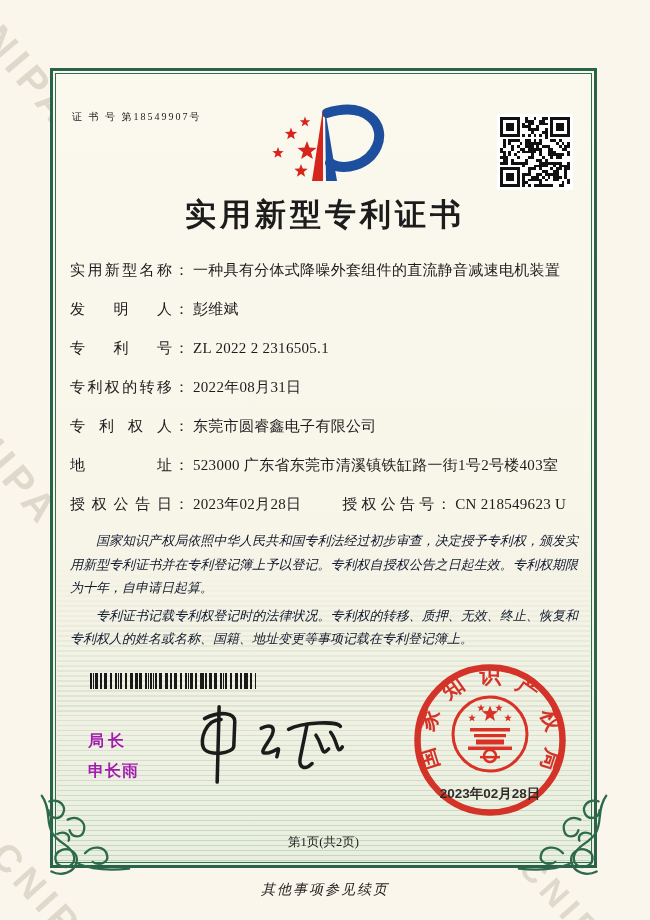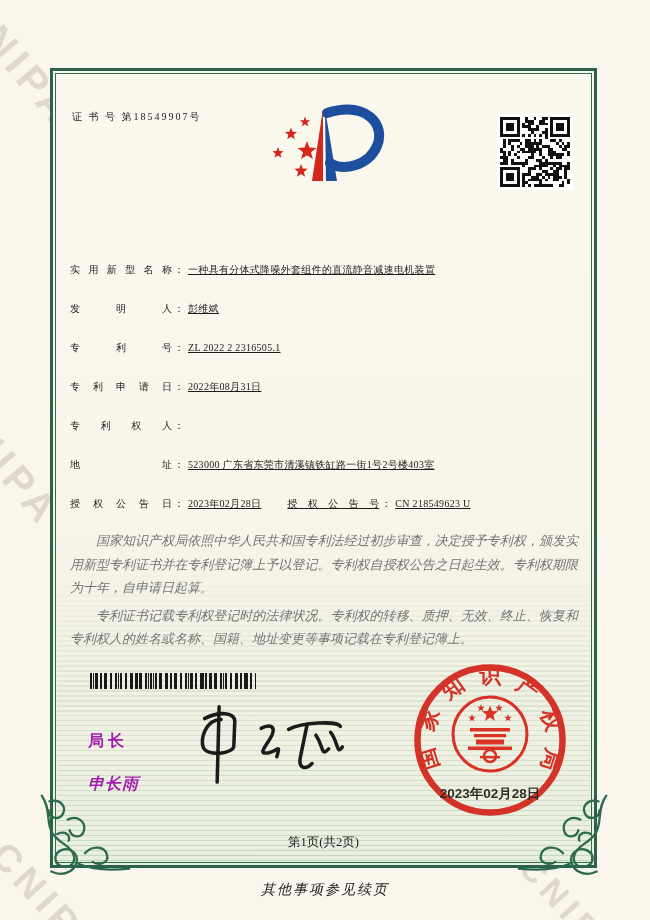--- a/index.html
+++ b/index.html
@@ -18,41 +18,41 @@
      -webkit-mask-image:linear-gradient(180deg,transparent 0 62%,rgba(0,0,0,.55) 82%,#000 100%);
      mask-image:linear-gradient(180deg,transparent 0 62%,rgba(0,0,0,.55) 82%,#000 100%);}
   .content{position:absolute;inset:0;z-index:3;}
   
   .cert-no{position:absolute;left:72px;top:110px;font-size:10px;letter-spacing:2px;}
   .logo{position:absolute;left:272px;top:103px;width:125px;height:85px;}
   .qr{position:absolute;left:497px;top:114px;width:70px;height:70px;background:#fff;padding:3px;}
   .title{position:absolute;left:0;top:194px;width:100%;text-align:center;font-size:31px;
          font-weight:bold;letter-spacing:4px;}
   
-  .fields{position:absolute;left:70px;top:260px;width:512px;font-size:10px;}
+  .fields{position:absolute;left:70px;top:260px;width:512px;font-size:15px;}
   .frow{display:flex;line-height:20px;margin-bottom:19px;white-space:nowrap;}
   .flabel{display:inline-block;width:102px;text-align:justify;text-align-last:justify;}
   .fcolon{display:inline-block;margin:0 4px 0 2px;}
-  .fvalue{letter-spacing:.3px;text-decoration:underline;}
-  .flabel2{display:inline-block;width:92px;margin-left:26px;text-align:justify;text-align-last:justify;text-decoration:underline;}
+  .fvalue{letter-spacing:.3px;}
+  .flabel2{display:inline-block;width:92px;margin-left:41px;text-align:justify;text-align-last:justify;}
   
   .paras{position:absolute;left:70px;top:529px;width:508px;font-size:13px;line-height:23.5px;
-         font-style:italic;text-align:justify;color:#737373;}
+         font-style:italic;text-align:justify;color:#0f172a;}
   .paras p{margin:0 0 4px 0;text-indent:2em;}
   
   .barcode{position:absolute;left:90px;top:673px;width:166px;height:16px;
      background-image:
        repeating-linear-gradient(90deg,#191919 0 2px,transparent 2px 5px),
        repeating-linear-gradient(90deg,#191919 0 1px,transparent 1px 7px),
        repeating-linear-gradient(90deg,transparent 0 3px,#191919 3px 4px,transparent 4px 11px);}
   
   .officer{position:absolute;left:88px;top:731px;font-family:"Liberation Sans","DejaVu Sans",sans-serif;
            font-size:16px;font-weight:bold;color:#a21caf;}
   .officer .o-title{letter-spacing:4px;}
-  .officer .o-name{margin-top:22px;letter-spacing:1px;font-style:italic;}
+  .officer .o-name{margin-top:9px;letter-spacing:1px;}
   .signature{position:absolute;left:190px;top:699px;width:158px;height:88px;}
   
   .seal{position:absolute;left:410px;top:660px;width:160px;height:160px;opacity:.93;}
   
   .page-info{position:absolute;left:50px;top:834px;width:547px;text-align:center;font-size:12.5px;}
   .note{position:absolute;left:0;top:881px;width:100%;text-align:center;font-size:14px;
         font-style:italic;letter-spacing:2px;}
   .orn{position:absolute;width:96px;height:90px;z-index:4;}
   .orn-left{left:36px;top:790px;}
   .orn-right{left:516px;top:790px;transform:scaleX(-1);}
@@ -110,45 +110,47 @@
       <polygon fill="#d6251c" points="33.00,13.50 34.36,17.13 38.23,17.30 35.20,19.71 36.23,23.45 33.00,21.31 29.77,23.45 30.80,19.71 27.77,17.30 31.64,17.13"></polygon>
       <polygon fill="#d6251c" points="19.00,24.50 20.60,28.79 25.18,28.99 21.60,31.84 22.82,36.26 19.00,33.73 15.18,36.26 16.40,31.84 12.82,28.99 17.40,28.79"></polygon>
       <polygon fill="#d6251c" points="6.00,44.00 7.48,47.96 11.71,48.15 8.40,50.78 9.53,54.85 6.00,52.52 2.47,54.85 3.60,50.78 0.29,48.15 4.52,47.96"></polygon>
       <polygon fill="#d6251c" points="29.00,61.00 30.73,65.62 35.66,65.84 31.80,68.91 33.11,73.66 29.00,70.94 24.89,73.66 26.20,68.91 22.34,65.84 27.27,65.62"></polygon>
     </svg>
 
     <svg class="qr" viewBox="0 0 25 25" shape-rendering="crispEdges">
       <path id="qr-pattern" fill="#111" fill-rule="evenodd" d="M0 0h7v7h-7z M1 1h5v5h-5z M2 2h3v3h-3z M18 0h7v7h-7z M19 1h5v5h-5z M20 2h3v3h-3z M0 18h7v7h-7z M1 19h5v5h-5z M2 20h3v3h-3z M9 0h1v1h-1zM12 0h1v1h-1zM15 0h1v1h-1zM16 0h1v1h-1zM9 1h1v1h-1zM10 1h1v1h-1zM11 1h1v1h-1zM14 1h1v1h-1zM15 1h1v1h-1zM8 2h1v1h-1zM10 2h1v1h-1zM11 2h1v1h-1zM14 2h1v1h-1zM15 2h1v1h-1zM16 2h1v1h-1zM8 3h1v1h-1zM9 3h1v1h-1zM10 3h1v1h-1zM13 3h1v1h-1zM10 4h1v1h-1zM11 4h1v1h-1zM12 4h1v1h-1zM13 4h1v1h-1zM16 4h1v1h-1zM11 5h1v1h-1zM15 5h1v1h-1zM16 5h1v1h-1zM8 6h1v1h-1zM10 6h1v1h-1zM12 6h1v1h-1zM14 6h1v1h-1zM16 6h1v1h-1zM16 7h1v1h-1zM1 8h1v1h-1zM3 8h1v1h-1zM4 8h1v1h-1zM5 8h1v1h-1zM6 8h1v1h-1zM9 8h1v1h-1zM10 8h1v1h-1zM12 8h1v1h-1zM14 8h1v1h-1zM18 8h1v1h-1zM19 8h1v1h-1zM21 8h1v1h-1zM1 9h1v1h-1zM3 9h1v1h-1zM7 9h1v1h-1zM9 9h1v1h-1zM10 9h1v1h-1zM11 9h1v1h-1zM12 9h1v1h-1zM13 9h1v1h-1zM14 9h1v1h-1zM20 9h1v1h-1zM22 9h1v1h-1zM24 9h1v1h-1zM1 10h1v1h-1zM4 10h1v1h-1zM6 10h1v1h-1zM9 10h1v1h-1zM10 10h1v1h-1zM11 10h1v1h-1zM13 10h1v1h-1zM15 10h1v1h-1zM16 10h1v1h-1zM17 10h1v1h-1zM21 10h1v1h-1zM23 10h1v1h-1zM24 10h1v1h-1zM0 11h1v1h-1zM4 11h1v1h-1zM7 11h1v1h-1zM8 11h1v1h-1zM10 11h1v1h-1zM11 11h1v1h-1zM12 11h1v1h-1zM13 11h1v1h-1zM14 11h1v1h-1zM17 11h1v1h-1zM18 11h1v1h-1zM22 11h1v1h-1zM23 11h1v1h-1zM0 12h1v1h-1zM1 12h1v1h-1zM3 12h1v1h-1zM6 12h1v1h-1zM8 12h1v1h-1zM9 12h1v1h-1zM10 12h1v1h-1zM11 12h1v1h-1zM12 12h1v1h-1zM14 12h1v1h-1zM17 12h1v1h-1zM18 12h1v1h-1zM19 12h1v1h-1zM24 12h1v1h-1zM1 13h1v1h-1zM3 13h1v1h-1zM5 13h1v1h-1zM11 13h1v1h-1zM14 13h1v1h-1zM17 13h1v1h-1zM18 13h1v1h-1zM19 13h1v1h-1zM20 13h1v1h-1zM21 13h1v1h-1zM22 13h1v1h-1zM24 13h1v1h-1zM0 14h1v1h-1zM1 14h1v1h-1zM2 14h1v1h-1zM6 14h1v1h-1zM10 14h1v1h-1zM11 14h1v1h-1zM15 14h1v1h-1zM18 14h1v1h-1zM20 14h1v1h-1zM21 14h1v1h-1zM1 15h1v1h-1zM2 15h1v1h-1zM4 15h1v1h-1zM9 15h1v1h-1zM13 15h1v1h-1zM14 15h1v1h-1zM16 15h1v1h-1zM0 16h1v1h-1zM1 16h1v1h-1zM2 16h1v1h-1zM4 16h1v1h-1zM5 16h1v1h-1zM6 16h1v1h-1zM7 16h1v1h-1zM8 16h1v1h-1zM9 16h1v1h-1zM14 16h1v1h-1zM15 16h1v1h-1zM16 16h1v1h-1zM17 16h1v1h-1zM18 16h1v1h-1zM19 16h1v1h-1zM20 16h1v1h-1zM21 16h1v1h-1zM24 16h1v1h-1zM8 17h1v1h-1zM12 17h1v1h-1zM13 17h1v1h-1zM14 17h1v1h-1zM15 17h1v1h-1zM16 17h1v1h-1zM19 17h1v1h-1zM21 17h1v1h-1zM22 17h1v1h-1zM23 17h1v1h-1zM24 17h1v1h-1zM10 18h1v1h-1zM11 18h1v1h-1zM12 18h1v1h-1zM14 18h1v1h-1zM18 18h1v1h-1zM20 18h1v1h-1zM21 18h1v1h-1zM23 18h1v1h-1zM24 18h1v1h-1zM10 19h1v1h-1zM15 19h1v1h-1zM16 19h1v1h-1zM19 19h1v1h-1zM20 19h1v1h-1zM23 19h1v1h-1zM8 20h1v1h-1zM9 20h1v1h-1zM10 20h1v1h-1zM13 20h1v1h-1zM14 20h1v1h-1zM16 20h1v1h-1zM17 20h1v1h-1zM18 20h1v1h-1zM19 20h1v1h-1zM20 20h1v1h-1zM23 20h1v1h-1zM8 21h1v1h-1zM11 21h1v1h-1zM12 21h1v1h-1zM13 21h1v1h-1zM15 21h1v1h-1zM17 21h1v1h-1zM19 21h1v1h-1zM20 21h1v1h-1zM21 21h1v1h-1zM23 21h1v1h-1zM8 22h1v1h-1zM10 22h1v1h-1zM11 22h1v1h-1zM12 22h1v1h-1zM13 22h1v1h-1zM14 22h1v1h-1zM16 22h1v1h-1zM19 22h1v1h-1zM20 22h1v1h-1zM24 22h1v1h-1zM8 23h1v1h-1zM9 23h1v1h-1zM14 23h1v1h-1zM22 23h1v1h-1zM24 23h1v1h-1zM8 24h1v1h-1zM10 24h1v1h-1zM12 24h1v1h-1zM13 24h1v1h-1zM14 24h1v1h-1zM15 24h1v1h-1zM16 24h1v1h-1zM17 24h1v1h-1zM18 24h1v1h-1zM21 24h1v1h-1zM22 24h1v1h-1z"></path>
     </svg>
 
+    <div class="title">实用新型专利证书</div>
 
     <div class="fields">
       <div class="frow">
         <span class="flabel">实用新型名称</span>
           <span class="fcolon">：</span>
           <span class="fvalue">一种具有分体式降噪外套组件的直流静音减速电机装置</span>
       </div>
       <div class="frow">
         <span class="flabel">发明人</span>
           <span class="fcolon">：</span>
           <span class="fvalue">彭维斌</span>
       </div>
       <div class="frow">
         <span class="flabel">专利号</span>
           <span class="fcolon">：</span>
           <span class="fvalue">ZL 2022 2 2316505.1</span>
       </div>
       <div class="frow">
-        <span class="flabel">专利申请日</span>
+        <span class="flabel">专利权的转移</span>
           <span class="fcolon">：</span>
           <span class="fvalue">2022年08月31日</span>
       </div>
       <div class="frow">
         <span class="flabel">专利权人</span>
           <span class="fcolon">：</span>
+          <span class="fvalue">东莞市圆睿鑫电子有限公司</span>
       </div>
       <div class="frow">
         <span class="flabel">地址</span>
           <span class="fcolon">：</span>
           <span class="fvalue">523000 广东省东莞市清溪镇铁缸路一街1号2号楼403室</span>
       </div>
       <div class="frow">
         <span class="flabel">授权公告日</span>
           <span class="fcolon">：</span>
           <span class="fvalue">2023年02月28日</span>

